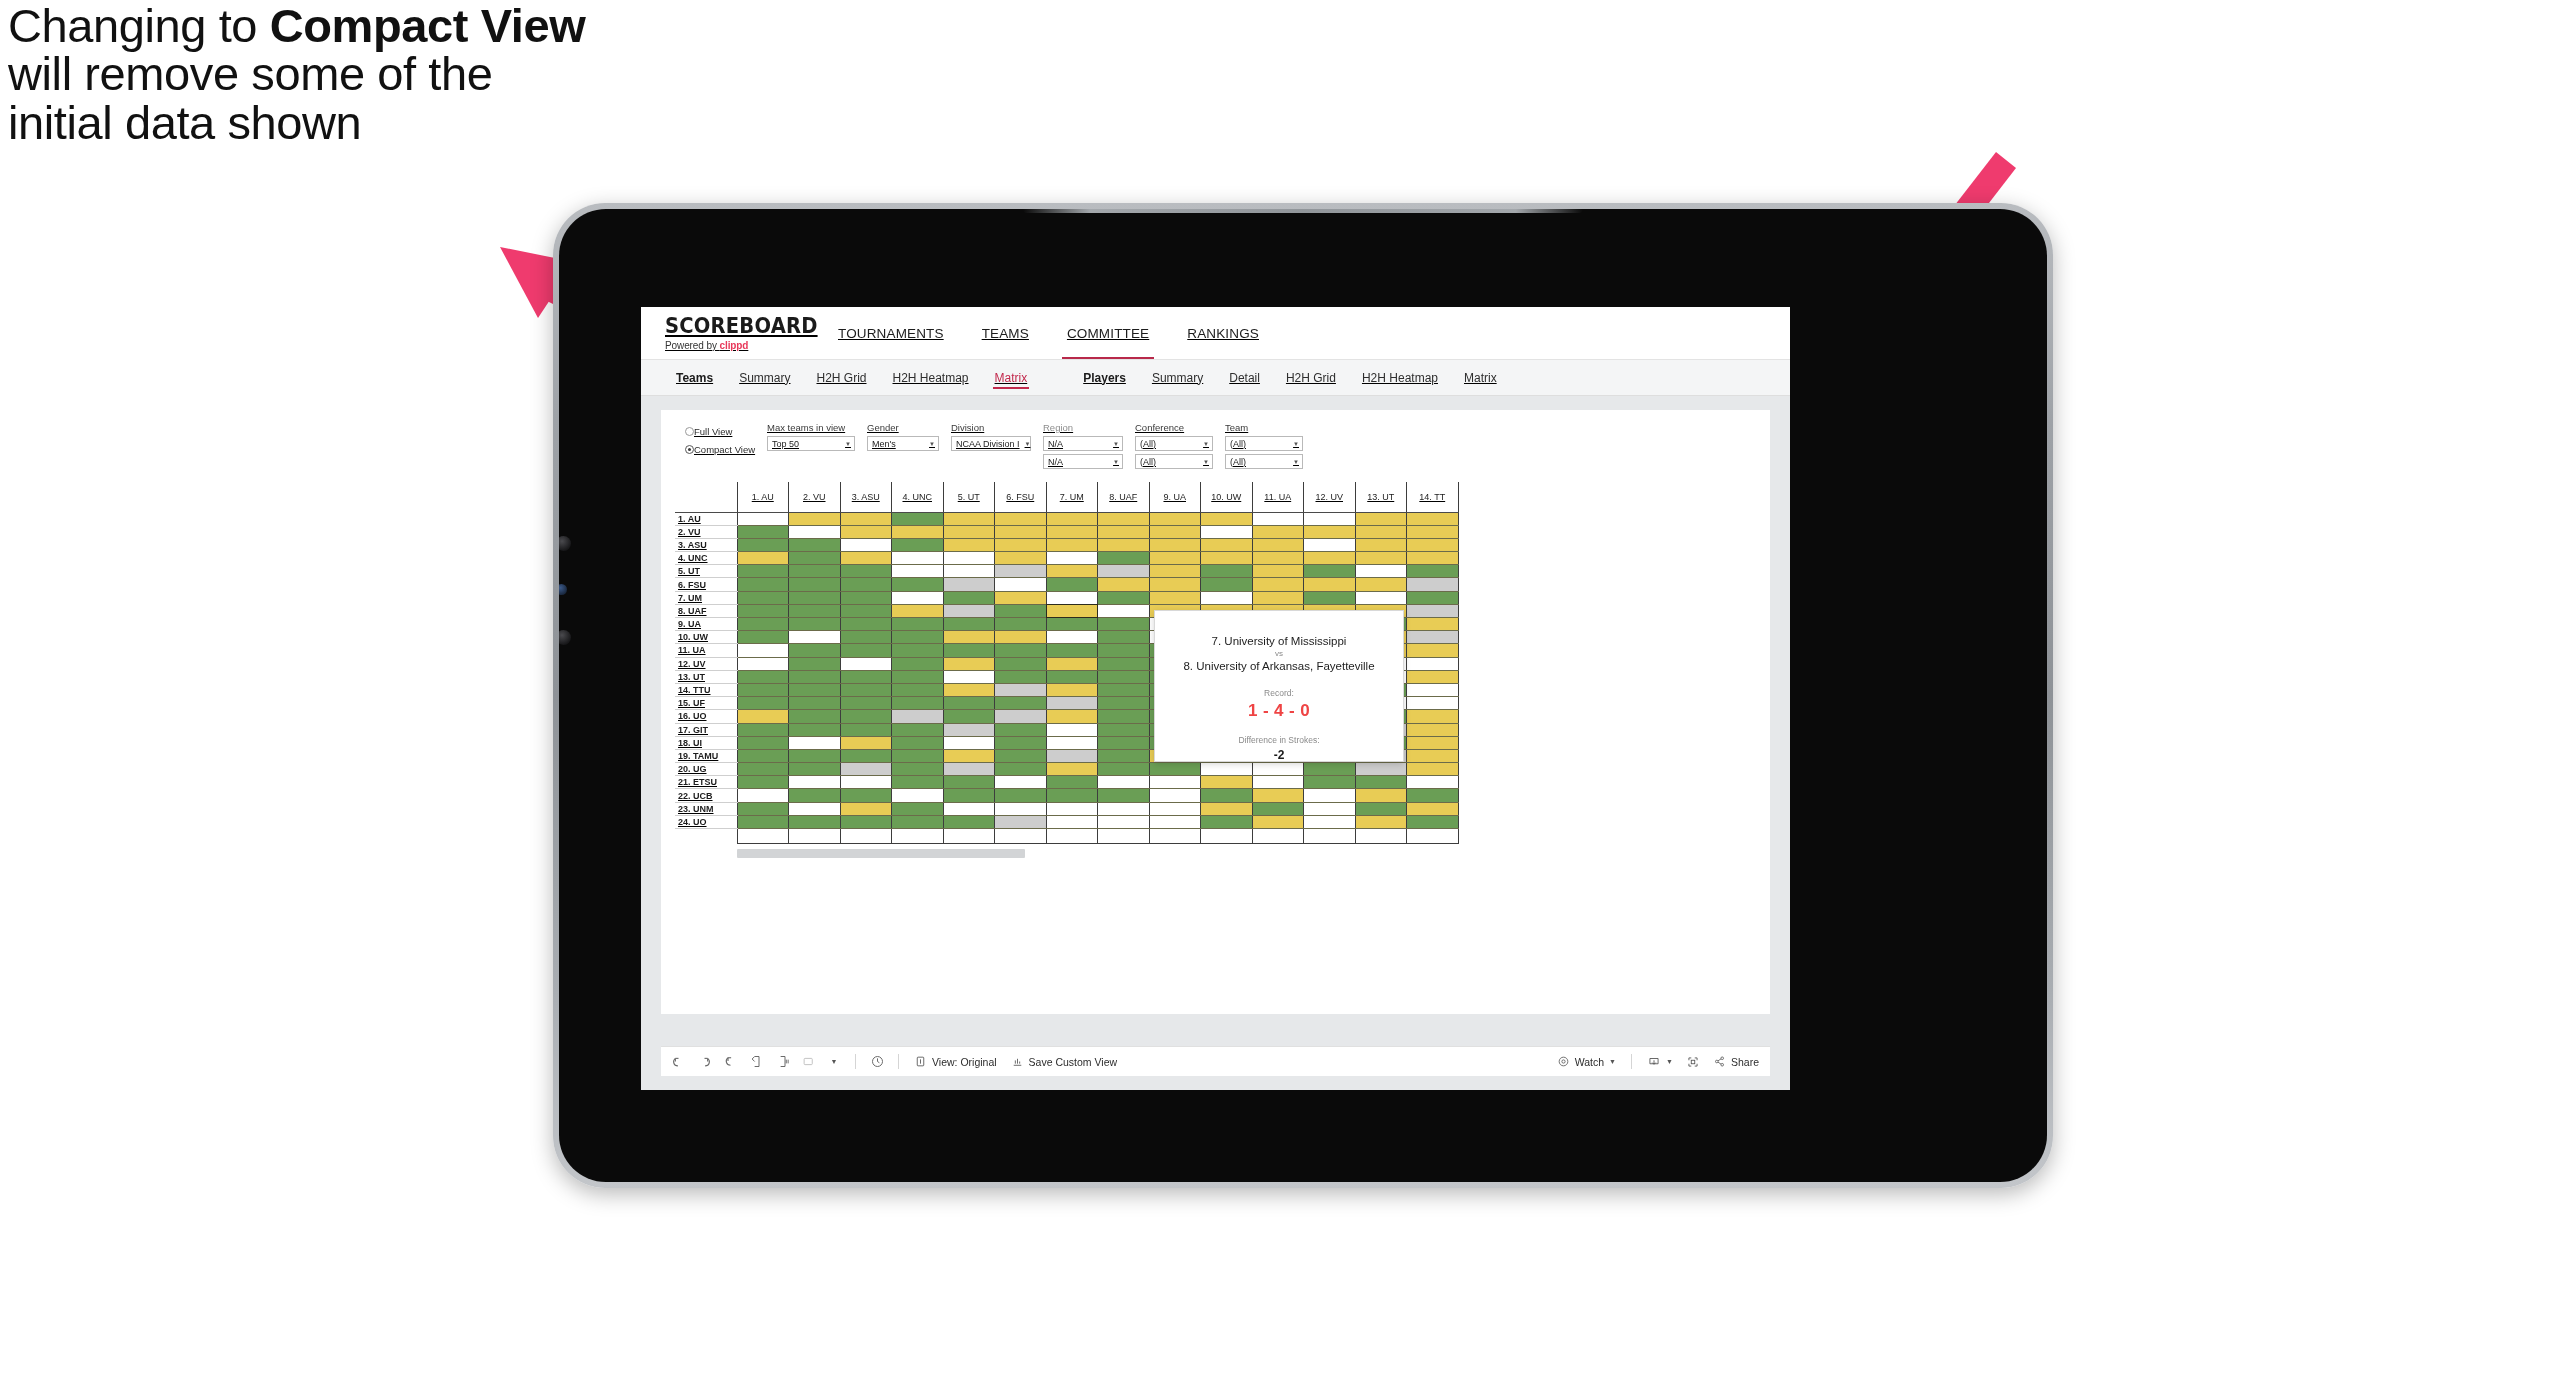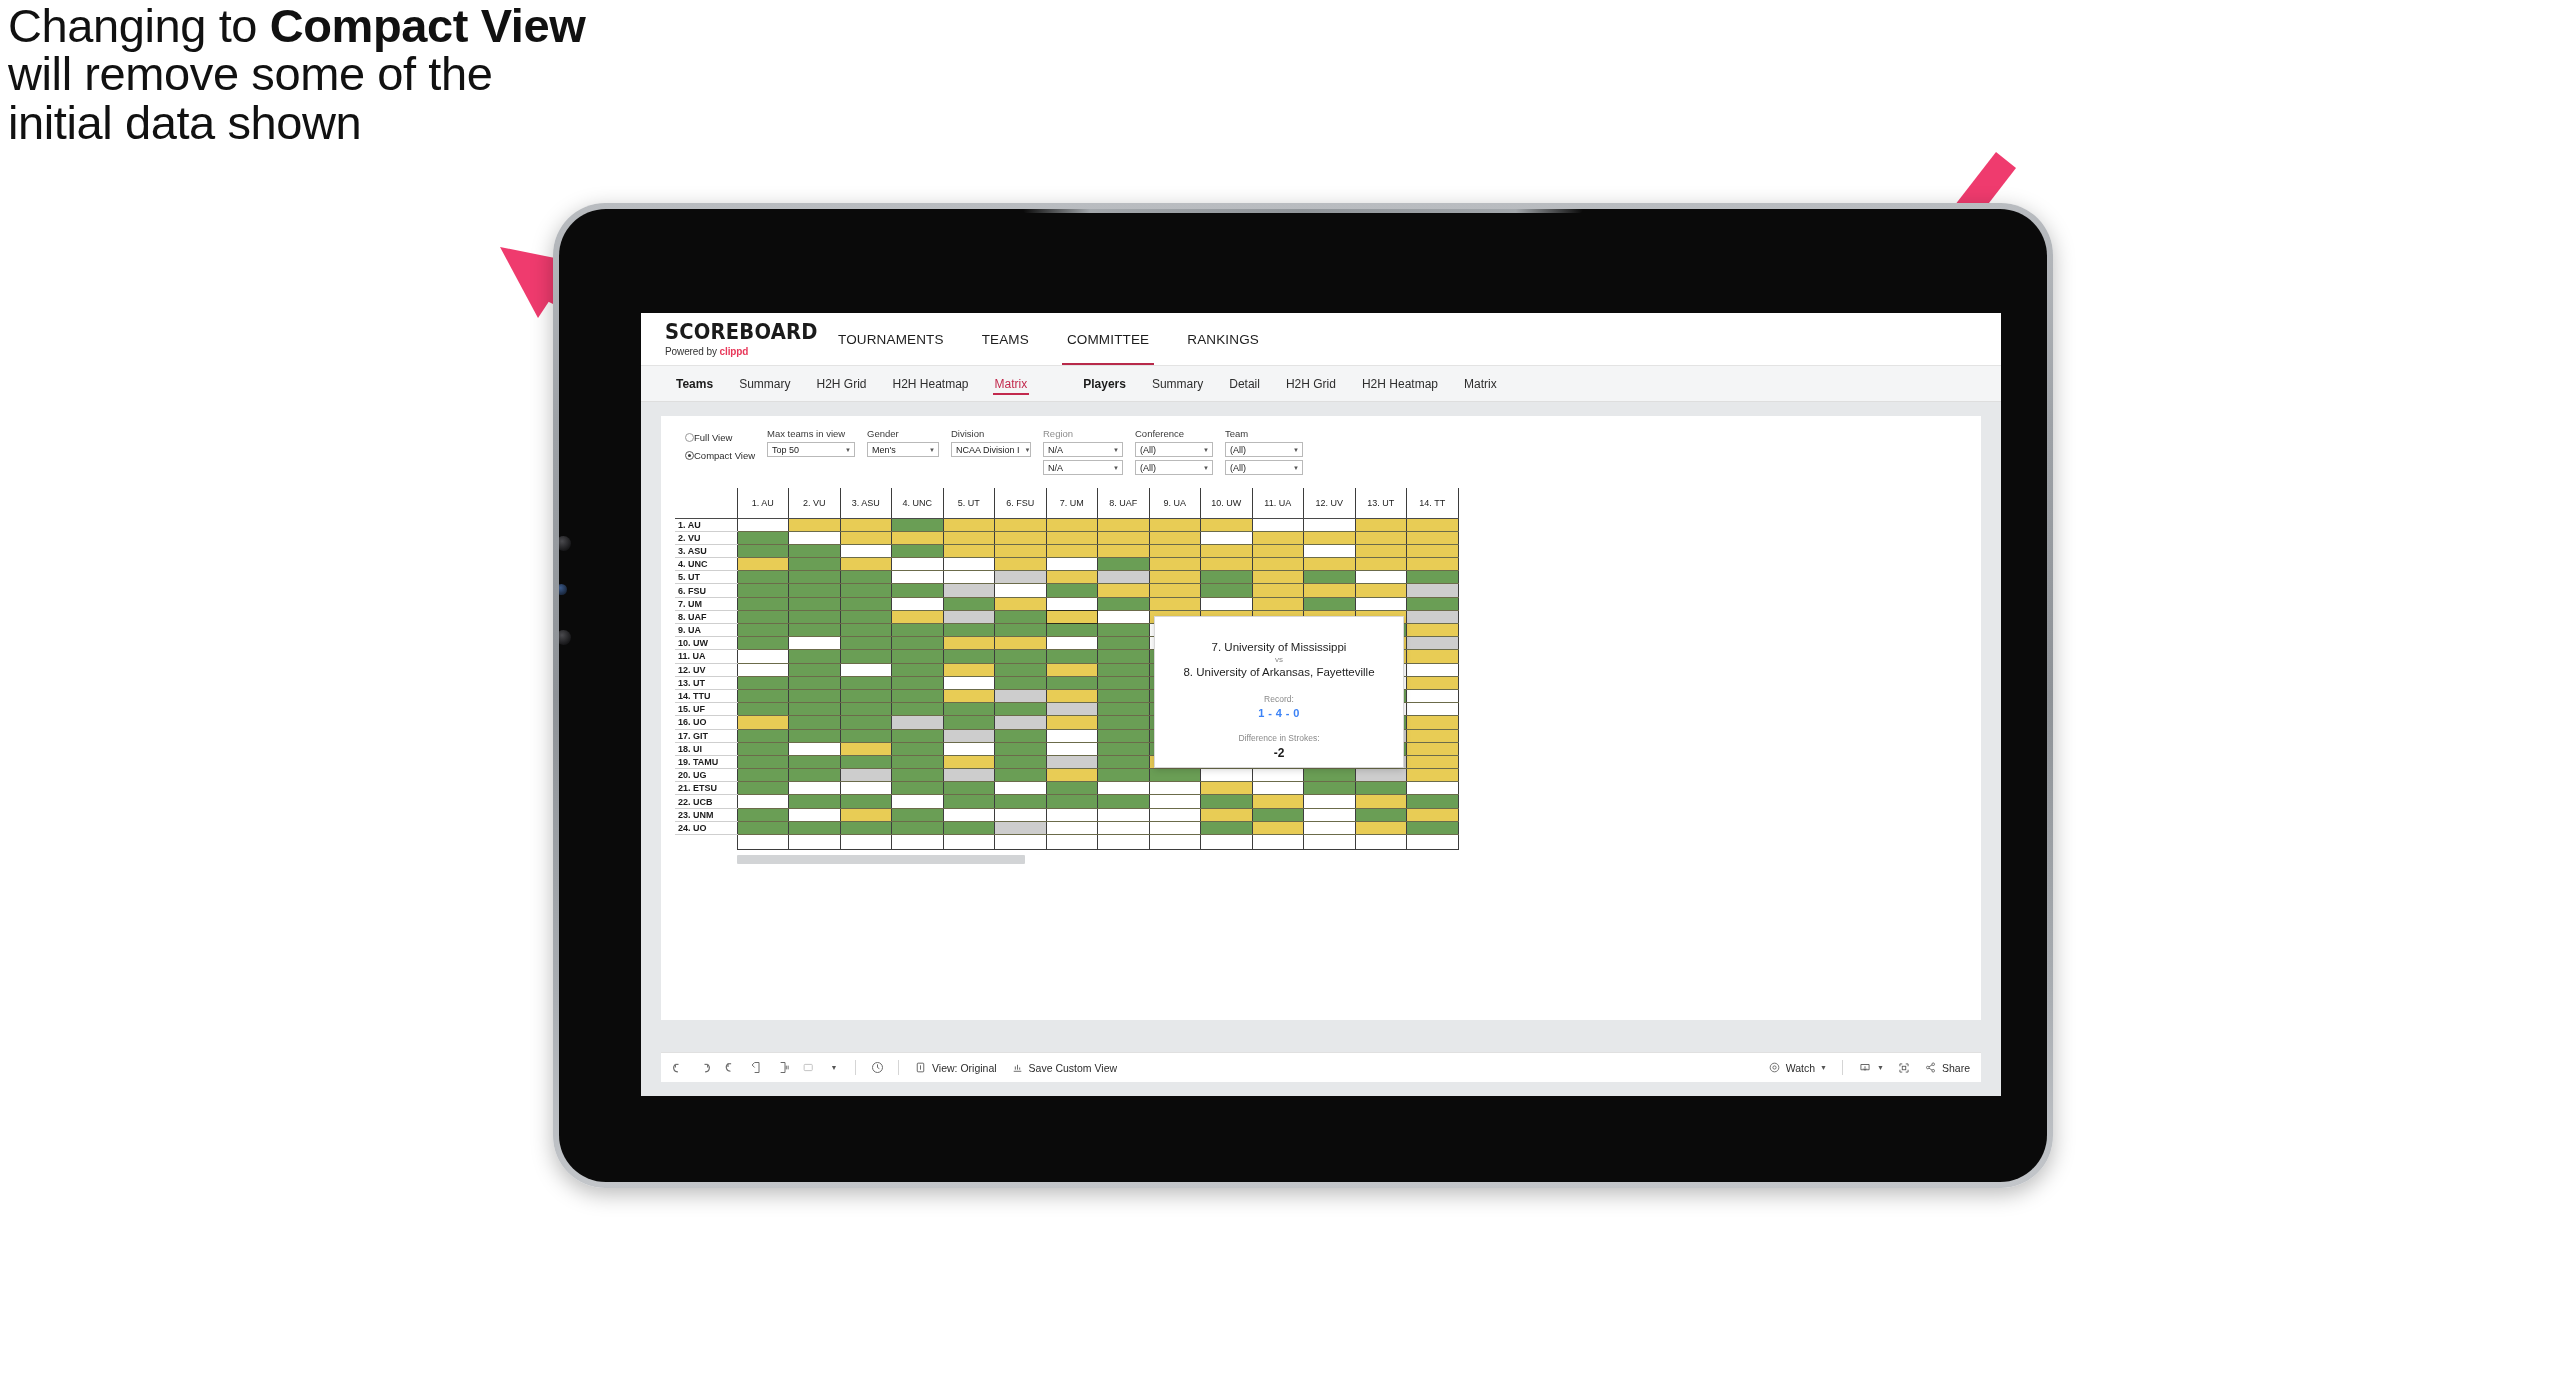--- a/index.html
+++ b/index.html
@@ -55,24 +55,25 @@
   .side-btn {
     position:absolute; left:-3px; border-radius:50%;
     background: radial-gradient(circle at 40% 35%, #4a4a4e, #18181a 70%);
   }
   #btn-a { top: 327px; width: 15px; height: 15px; }
   #btn-b { top: 375px; width: 11px; height: 11px; background: radial-gradient(circle at 40% 35%, #3c5a8a, #1a2940 70%); }
   #btn-c { top: 421px; width: 15px; height: 15px; }
 
   
   #screen {
-    position:absolute; left: 82px; top: 104px;
-    width: 1360px; height: 783px;
+    position:absolute; left: 82px; top: 98px;
+    width: 1149px; height: 783px;
     background: #ffffff;
     overflow: hidden;
+    text-decoration: underline;
   }
 
   
   #topnav {
     height: 53px; background:#fff; display:flex; align-items:center;
     padding-left: 24px; border-bottom: 1px solid #e3e3e3; position:relative;
   }
   #brand { width: 132px; }
   #brand-title {
     font-size: 21px; font-weight: 700; letter-spacing: 0.2px;
@@ -194,21 +195,21 @@
   #tooltip {
     position:absolute; left: 493px; top: 200px; width: 250px; height: 152px;
     background:#fff; border: 1px solid #d8d8d8;
     box-shadow: 0 2px 7px rgba(0,0,0,.17);
     text-align:center; padding-top: 24px; z-index: 30;
   }
   #tt-team-a { font-size: 11.5px; color:#1d1d1d; font-weight:400; }
   #tt-vs { font-size: 8px; color:#8a8a8a; margin: 2px 0 2px; }
   #tt-team-b { font-size: 11.5px; color:#1d1d1d; }
   #tt-rec-label { font-size: 8.5px; color:#8a8a8a; margin-top: 16px; }
-  #tt-rec-val { font-size: 11px; color:#3b82f6; font-weight:600; margin-top: 3px; letter-spacing:.4px; }
+  #tt-rec-val { font-size: 17px; color:#ef4444; font-weight:600; margin-top: 3px; letter-spacing:.4px; }
   #tt-dif-label { font-size: 8.5px; color:#8a8a8a; margin-top: 14px; }
   #tt-dif-val { font-size: 12px; color:#1b1b1b; font-weight:700; margin-top: 3px; }
 
   
   #toolbar {
     position:absolute; left: 20px; right: 20px; bottom: 14px; height: 30px;
     background:#fff; border-top: 1px solid #e0e0e0;
     display:flex; align-items:center; padding: 0 4px; gap: 0;
   }
   .tb-ico {

